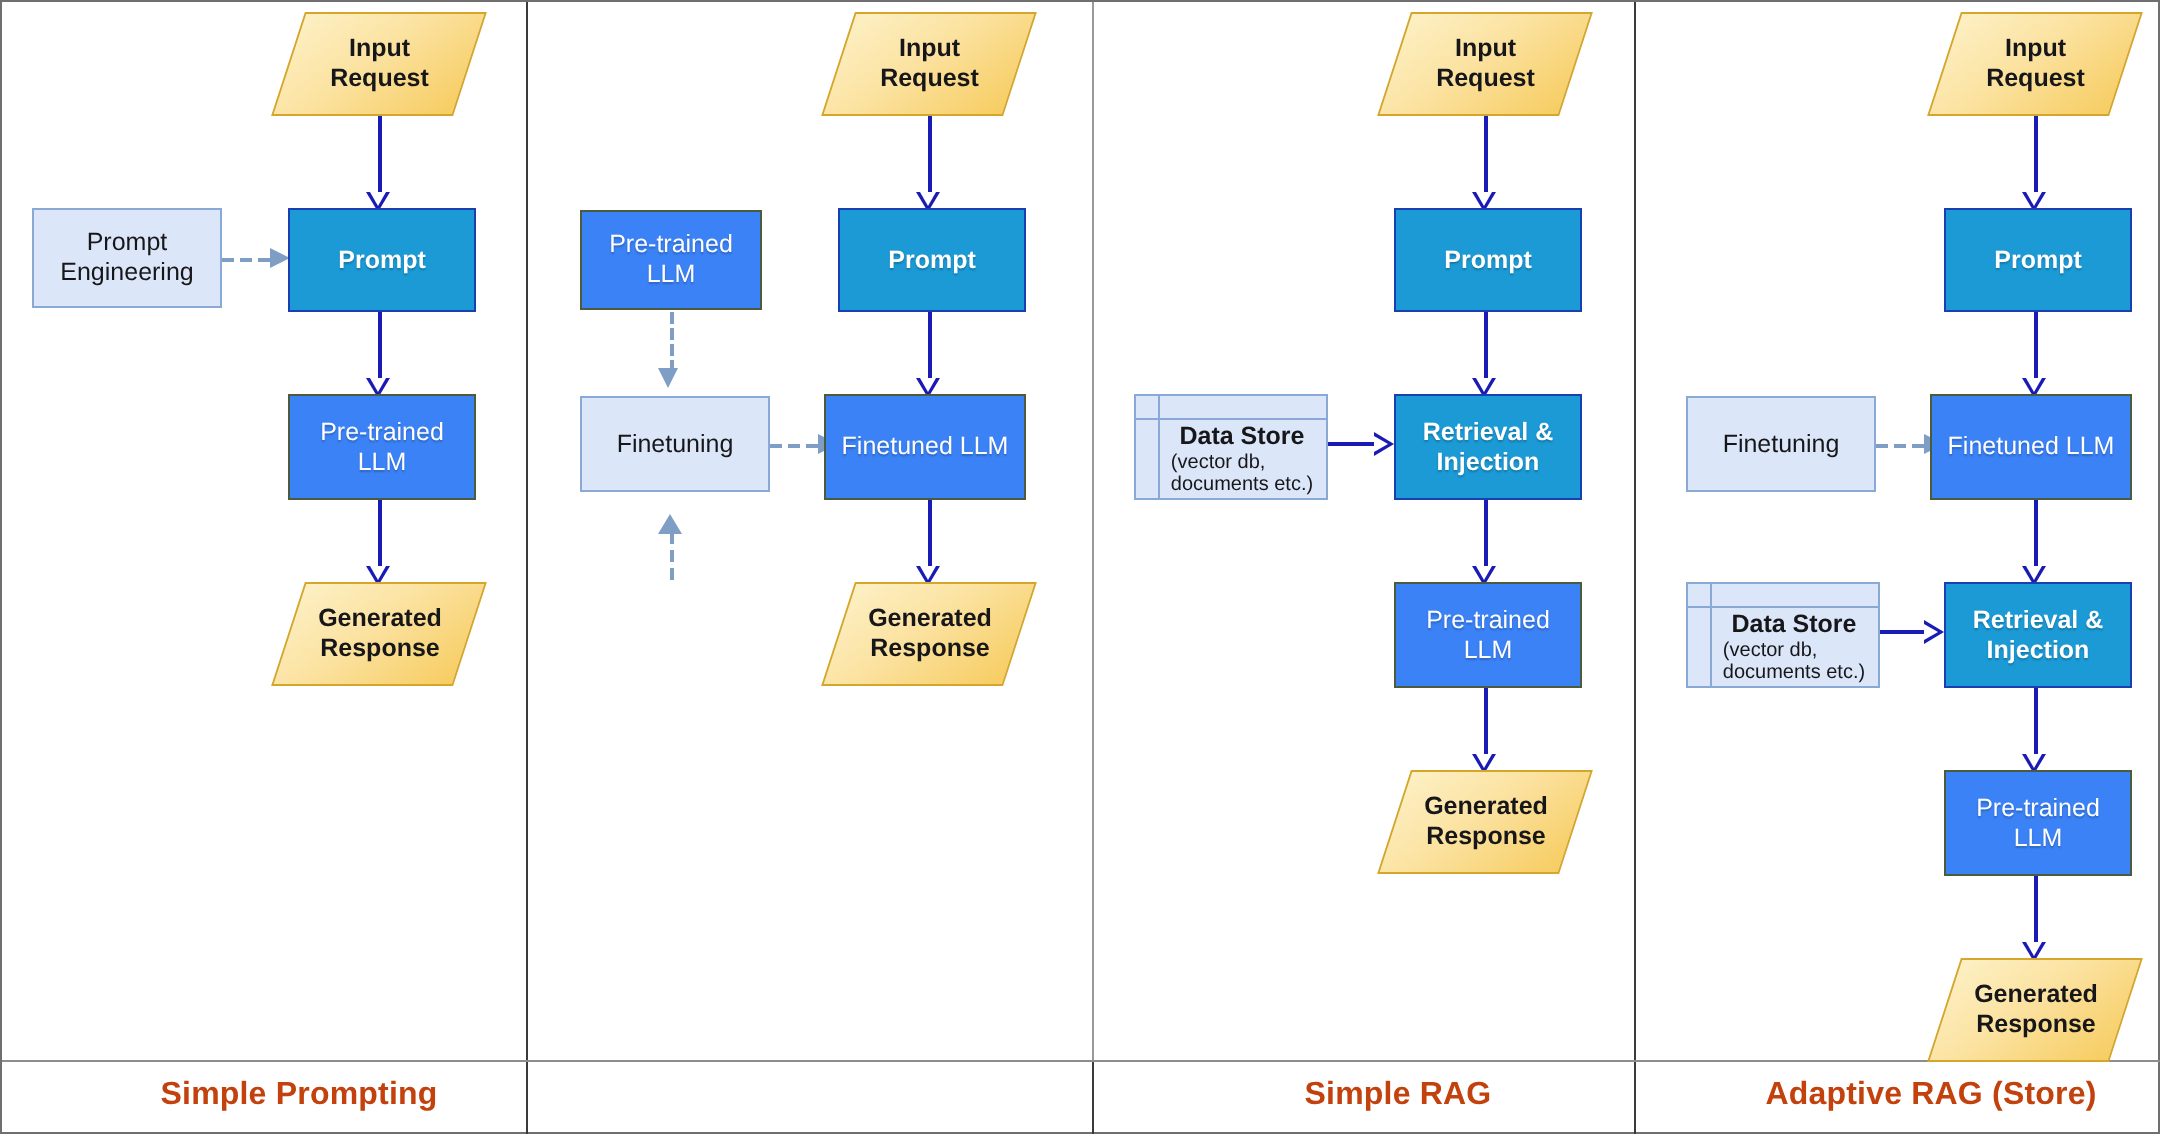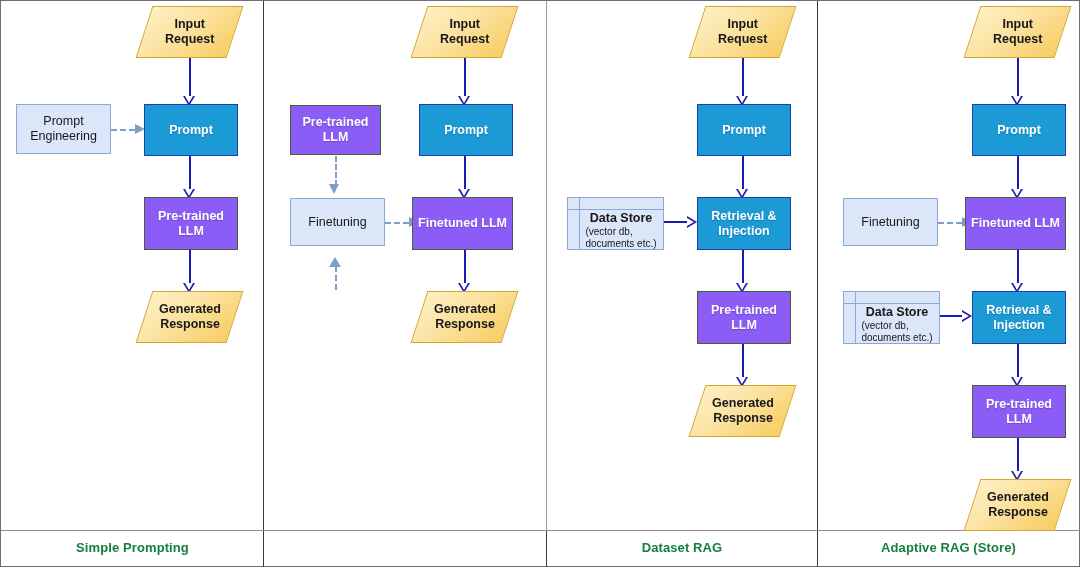--- a/index.html
+++ b/index.html
@@ -12,56 +12,56 @@
          border:1px solid #6f6f6f;background:#fff;}
 
   
   .vdiv{position:absolute;top:0;width:1px;background:#3a3a3a;}
   .vdiv.light{background:#9a9a9a;}
   .hdiv{position:absolute;left:0;width:1080px;height:1px;background:#8d8d8d;}
 
   
   .caption{
     position:absolute;bottom:0;height:37px;line-height:37px;text-align:center;
-    font-size:13px;font-weight:bold;color:#15803d;letter-spacing:.1px;
+    font-size:16px;font-weight:bold;color:#c2410c;letter-spacing:.1px;margin-left:17px;
   }
 
   
   .node{position:absolute;box-sizing:border-box;display:flex;align-items:center;
         justify-content:center;text-align:center;}
   .node .lbl{display:block;line-height:1.18;}
 
   .blue{
     background:#1b9ad6;border:1.3px solid #1a3fb0;color:#ffffff;
     font-weight:bold;font-size:12.5px;
     text-shadow:0 1px 1px rgba(0,0,0,.22);
   }
   .green{
-    background:#8b5cf6;border:1.3px solid #4a5c3c;color:#ffffff;
-    font-weight:bold;font-size:12.5px;
+    background:#3b82f6;border:1.3px solid #4a5c3c;color:#ffffff;
+    font-weight:normal;font-size:12.5px;
     text-shadow:0 1px 1px rgba(0,0,0,.22);
   }
   .ltblue{
     background:#dbe6f8;border:1.2px solid #8aa9d6;color:#17171a;
     font-weight:normal;font-size:12.5px;
   }
   .para{
     background:linear-gradient(135deg,#fdf0c4 0%,#fbe2a0 45%,#f7cd62 100%);
     border:1.2px solid #d4a62b;color:#17171a;font-weight:bold;font-size:12.5px;
     transform:skewX(-18deg);
   }
   .para .lbl{transform:skewX(18deg);}
 
   
   .store{background:#dbe6f8;border:1.2px solid #8aa9d6;color:#17171a;
          font-size:12.5px;font-weight:bold;position:absolute;box-sizing:border-box;}
   .store .sv{position:absolute;left:11px;top:0;bottom:0;width:1px;background:#8aa9d6;}
   .store .sh{position:absolute;left:0;right:0;top:11px;height:1px;background:#8aa9d6;}
   .store .sbody{position:absolute;left:13px;right:2px;top:13px;bottom:0;
-       display:flex;flex-direction:column;align-items:center;justify-content:center;}
+       display:flex;flex-direction:column;align-items:center;justify-content:flex-end;}
   .store .sub{font-weight:normal;font-size:10px;line-height:1.16;margin-top:1px;}
 
   
   .vline{position:absolute;width:2.2px;background:#1a1ab4;}
   .hline{position:absolute;height:2.2px;background:#1a1ab4;}
   .ahd{position:absolute;width:0;height:0;}
   
   .ahd-down{border-left:6px solid transparent;border-right:6px solid transparent;
             border-top:10px solid #1a1ab4;}
   .ahd-down::after{content:"";position:absolute;left:-4px;top:-10px;width:0;height:0;
@@ -244,16 +244,16 @@
   <div class="node green" style="left:971px;top:384px;width:94px;height:53px;">
     <span class="lbl" style="white-space:pre-line;">Pre-trained
 LLM</span>
   </div>
   <div class="node para" style="left:971px;top:478px;width:91px;height:52px;">
     <span class="lbl" style="white-space:pre-line;">Generated
 Response</span>
   </div>
 
   <div class="caption" style="left:1px;width:261px;">Simple Prompting</div>
-  <div class="caption" style="left:546px;width:270px;">Dataset RAG</div>
+  <div class="caption" style="left:546px;width:270px;">Simple RAG</div>
   <div class="caption" style="left:817px;width:261px;">Adaptive RAG (Store)</div>
 
 </div>
 
 </body></html>

